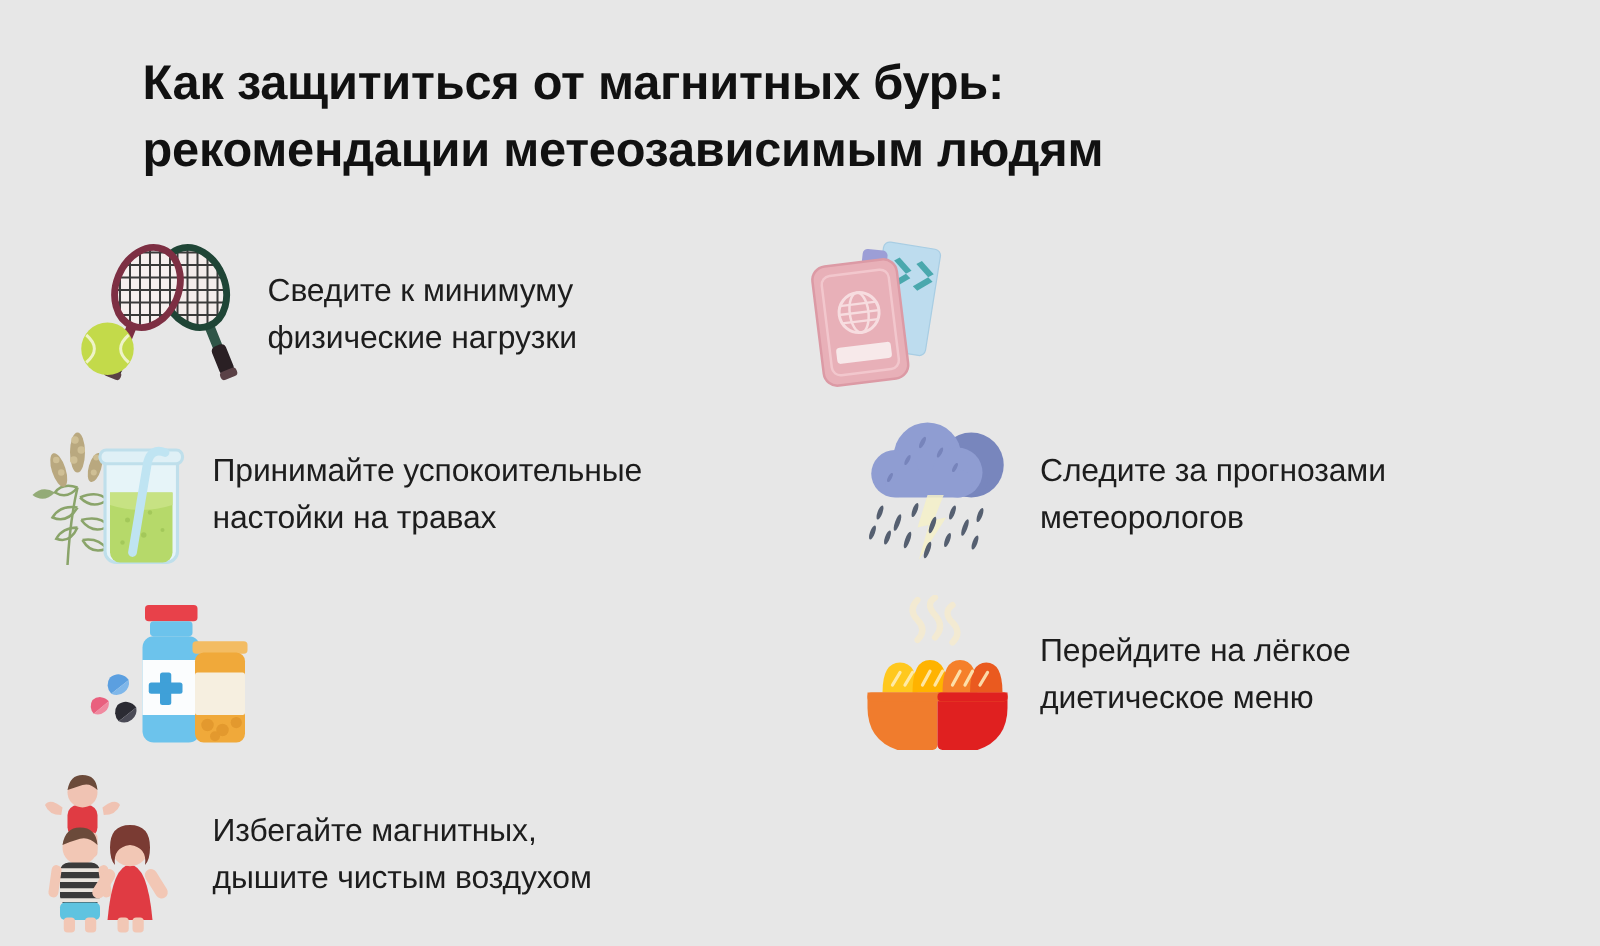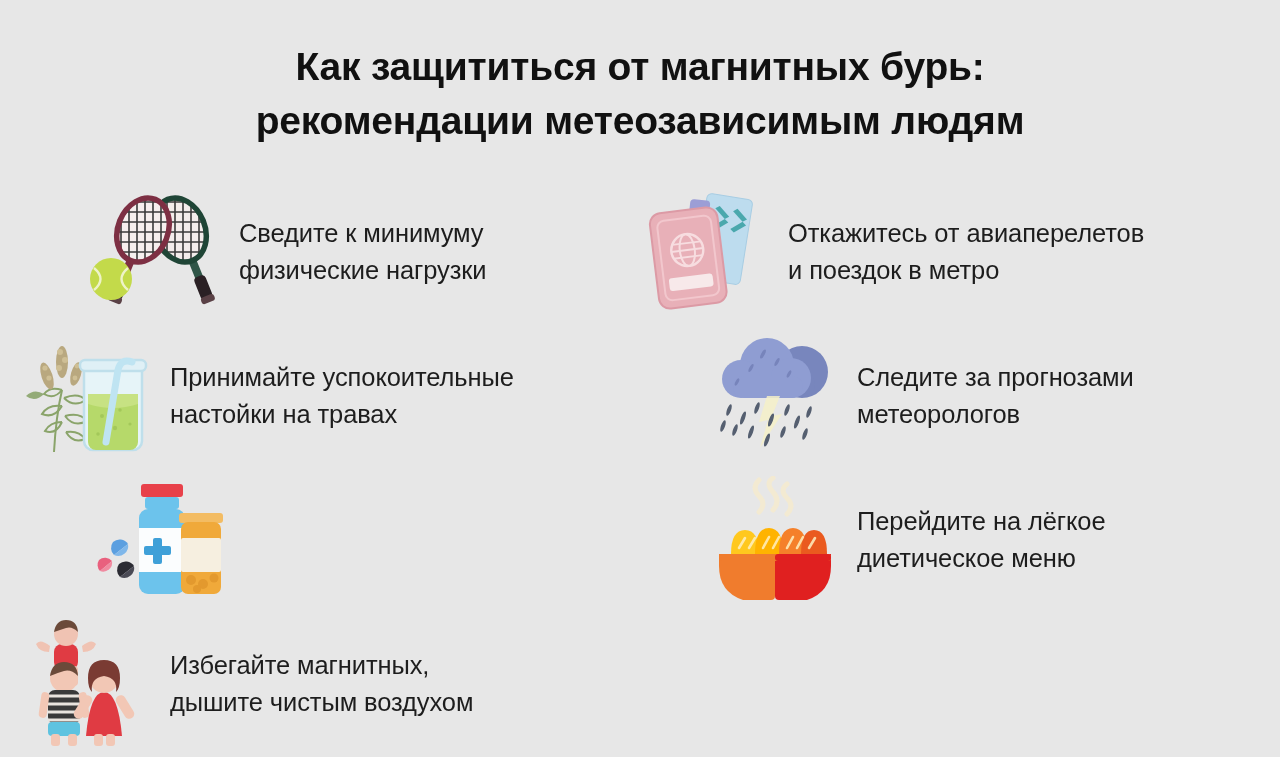--- a/index.html
+++ b/index.html
@@ -19,27 +19,26 @@
     width: 1280px;
     height: 757px;
     background: #e7e7e7;
     box-sizing: border-box;
   }
   .headline {
     position: absolute;
     left: 0;
     top: 40px;
     width: 1280px;
-    text-align: center;
     color: #111111;
     font-weight: bold;
     font-size: 39px;
     line-height: 1.38;
     letter-spacing: -0.2px;
-    padding: 0 90px;
+    padding: 0 114px;
     box-sizing: border-box;
   }
   .headline .line {
     display: block;
     white-space: nowrap;
   }
   .tips-grid {
     position: absolute;
     left: 0;
     top: 180px;
@@ -47,21 +46,21 @@
     height: 577px;
     display: grid;
     grid-template-columns: 618px 622px;
     grid-template-rows: repeat(4, 144px);
   }
   .tip {
     display: flex;
     align-items: center;
     box-sizing: border-box;
   }
-  .tip.left  { padding-left: 62px; margin-left: 25px; }
+  .tip.left  { padding-left: 62px; }
   .tip.right { padding-left: 20px; }
   .tip-icon {
     width: 140px;
     height: 128px;
     flex: 0 0 140px;
     position: relative;
     display: block;
   }
   .tip-icon svg { display: block; width: 140px; height: 128px; }
   .tip-text {
@@ -182,22 +181,20 @@
             <g transform="translate(50,62)">
               <circle r="16" fill="none" stroke="#f7dde0" stroke-width="2.4"></circle>
               <ellipse rx="7.5" ry="16" fill="none" stroke="#f7dde0" stroke-width="2"></ellipse>
               <line x1="-16" y1="0" x2="16" y2="0" stroke="#f7dde0" stroke-width="2"></line>
               <path d="M-14.5 -7 h29 M-14.5 7 h29" stroke="#f7dde0" stroke-width="1.8" fill="none"></path>
             </g>
             <rect x="28" y="88" width="44" height="13" rx="3" fill="#f7e9ea"></rect>
           </g>
         </svg>
       </span>
-      <div class="tip-text">Откажитесь от авиаперелетов
-и поездок в метро</div>
     </div>
 
     <div class="tip right">
       <span class="tip-icon">
         <svg viewBox="0 0 140 128" xmlns="http://www.w3.org/2000/svg">
 
           <g stroke="#8aa46a" fill="none" stroke-width="2">
             <path d="M34 120 q2 -36 8 -62"></path>
             <path d="M42 58 q-12 -4 -18 4 q10 6 18 -4"></path>
             <path d="M42 74 q-14 -2 -20 8 q12 5 20 -8"></path>

